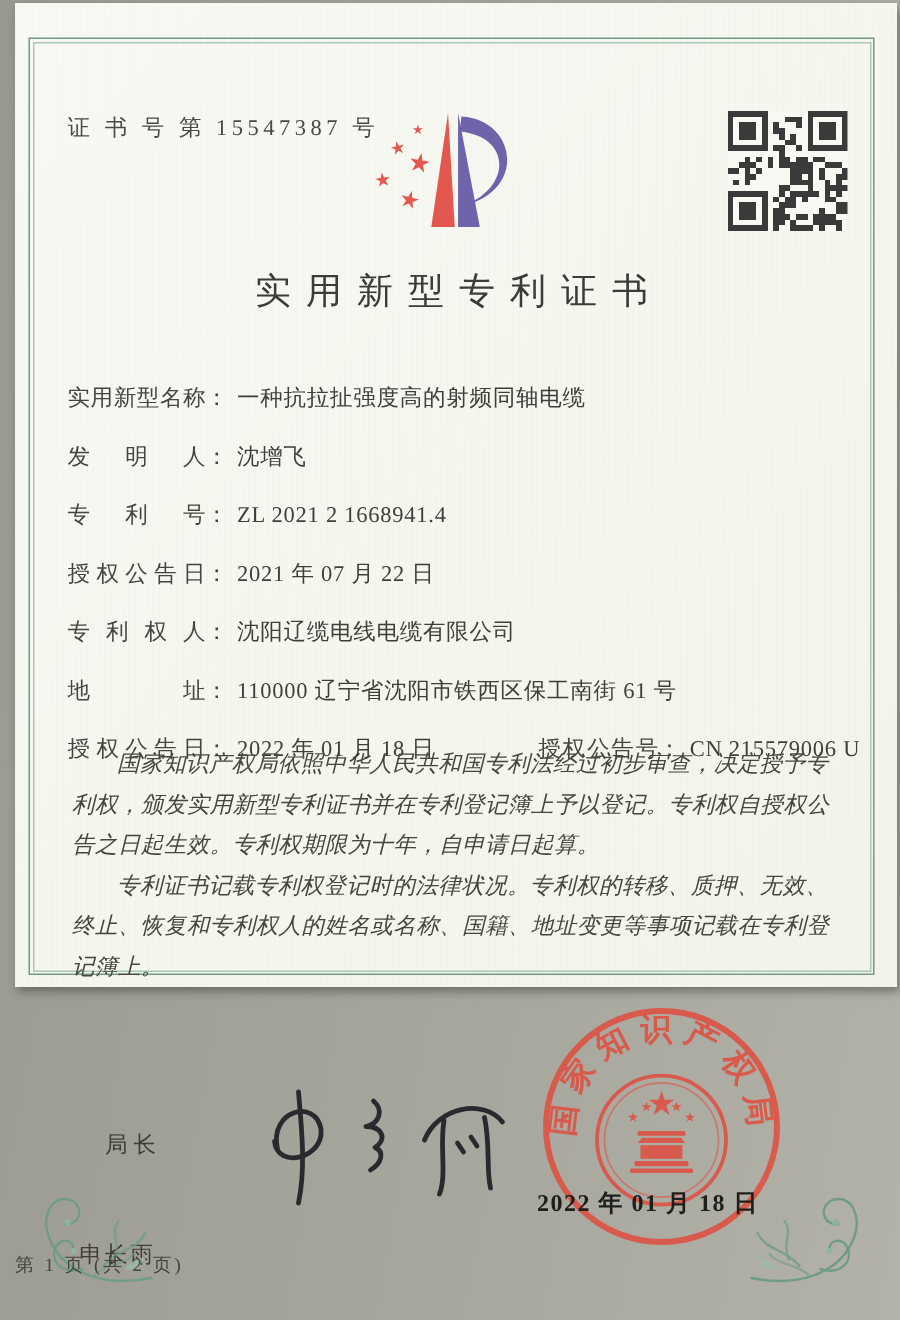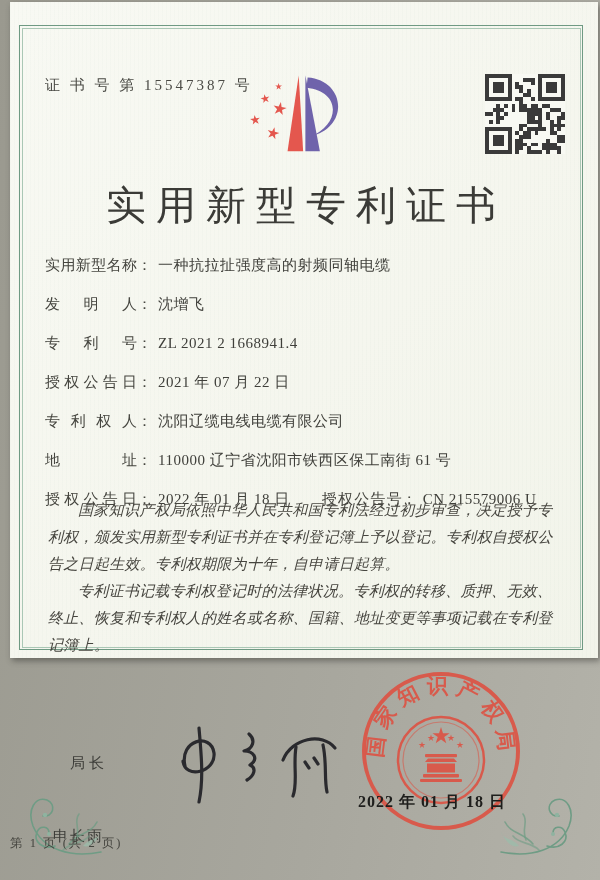--- a/index.html
+++ b/index.html
@@ -23,29 +23,29 @@
   }
   .frame-inner {
     position:absolute; inset:1.5px;
     border:1px solid #aac7b5;
   }
   .cert-no { position:absolute; left:35px; top:74px; font-size:15px; letter-spacing:3px; color:#4a4a45; }
   .logo { position:absolute; left:226px; top:60px; width:112px; height:106px; }
   .qr { position:absolute; left:475px; top:72px; width:80px; height:80px; }
   .title {
     position:absolute; left:0; top:176px; width:100%;
-    text-align:center; font-size:40px; letter-spacing:10px; padding-left:4px;
+    text-align:center; font-size:24px; letter-spacing:10px; padding-left:4px;
     color:#3b3b37; font-weight:500;
   }
   .fields { position:absolute; left:35px; top:254px; width:520px; font-size:15px;font-family:Liberation Serif, serif; }
   .frow { height:22px; margin-bottom:17px; white-space:nowrap; }
   .lbl { display:inline-block; width:92px; text-align:justify; text-align-last:justify; color:#45453f; vertical-align:top; }
   .colon { color:#45453f; }
   .val { color:#3f3f3a; letter-spacing:.5px; padding-left:6px; }
-  .pair2 { margin-left:32px; }
+  .pair2 { margin-left:69px; }
   .paras { position:absolute; left:38px; top:495px; width:514px; font-size:15px; line-height:27px;
            font-style:italic; color:#46453f; letter-spacing:.3px; }
   .paras p { text-indent:2em; }
   .sign-role { position:absolute; left:45px; top:752px; font-size:15px; letter-spacing:4px; color:#3c3c38;
                font-family:"Liberation Sans","DejaVu Sans",sans-serif;margin-left:15px; }
   .sign-name { position:absolute; left:43px; top:781px; font-size:15px; letter-spacing:2px; color:#3c3c38;
                font-family:"Liberation Sans","DejaVu Sans",sans-serif;margin-top:44px; }
   .signature { position:absolute; left:145px; top:718px; width:195px; height:92px; }
   .seal { position:absolute; left:340px; top:660px; width:182px; height:182px; opacity:.92; }
   .seal-date { position:absolute; left:348px; top:790px; font-size:16px; font-weight:bold;

